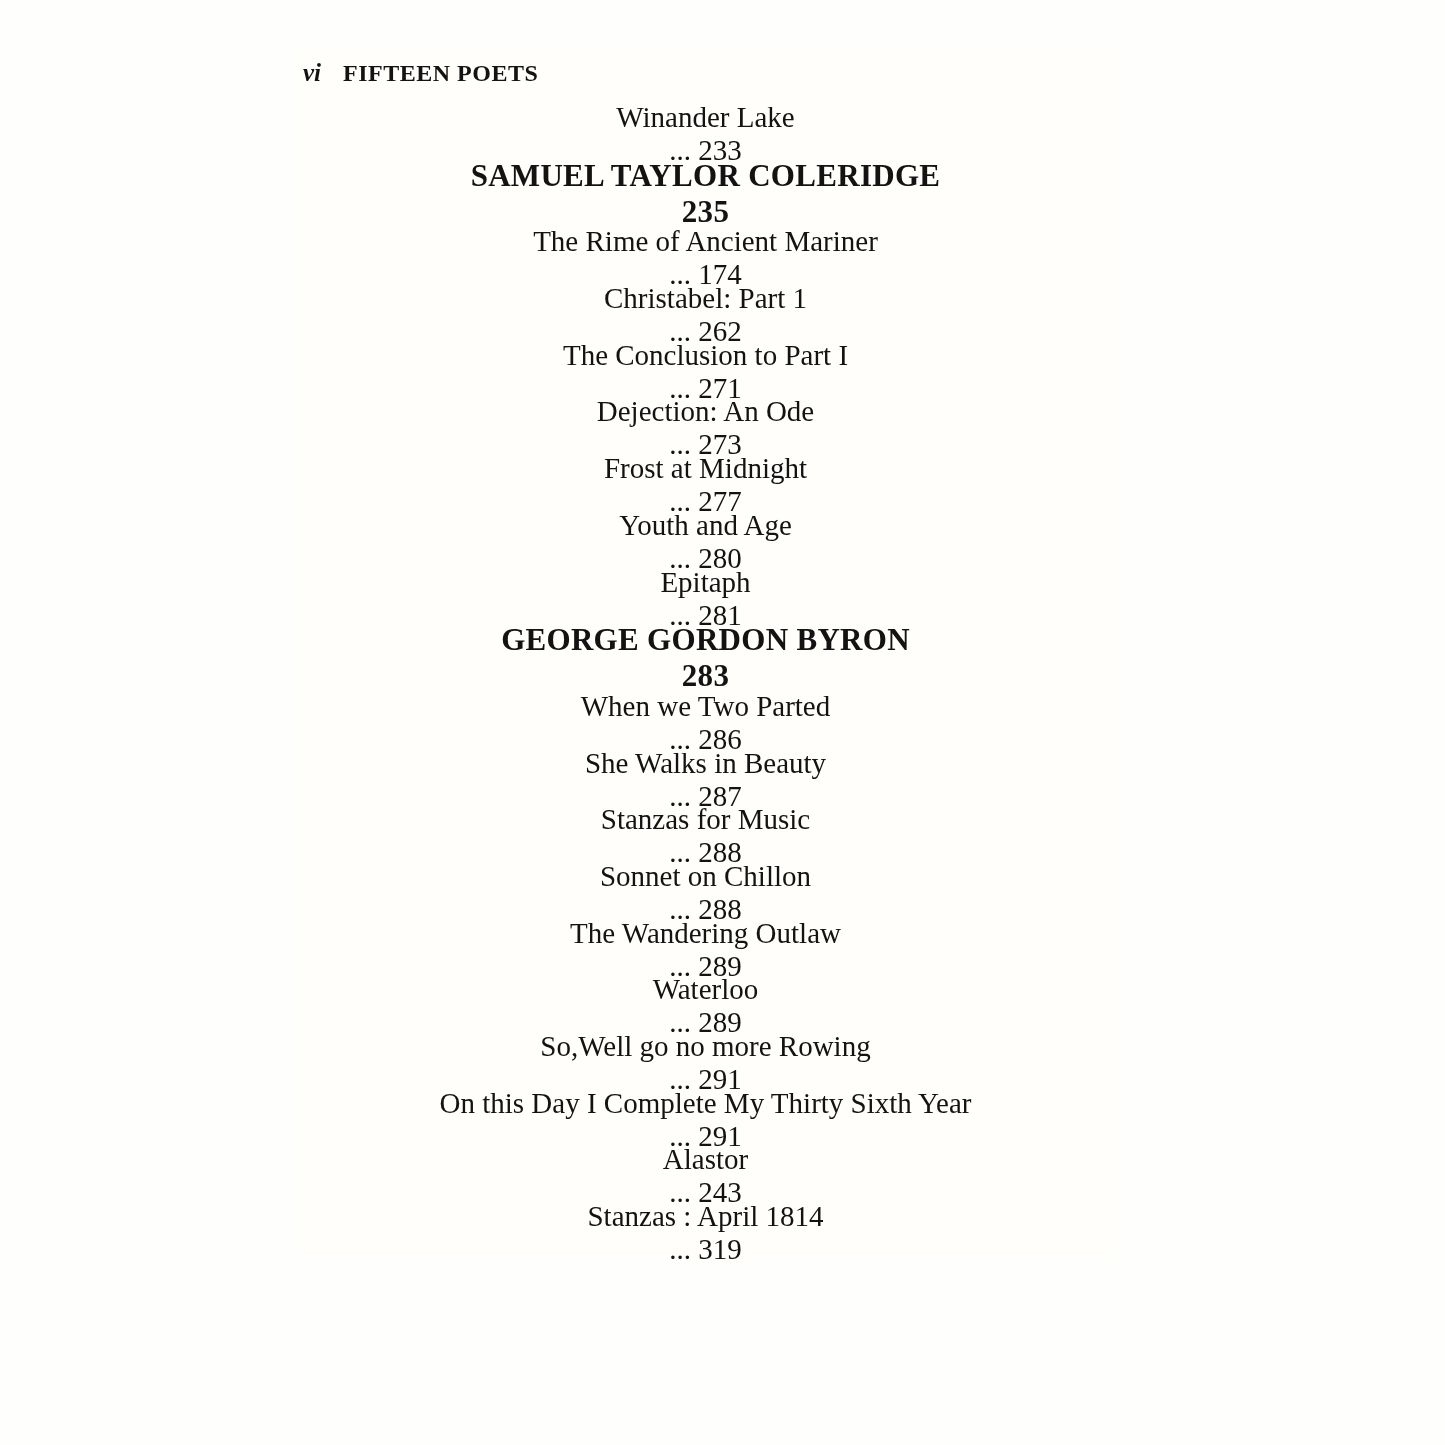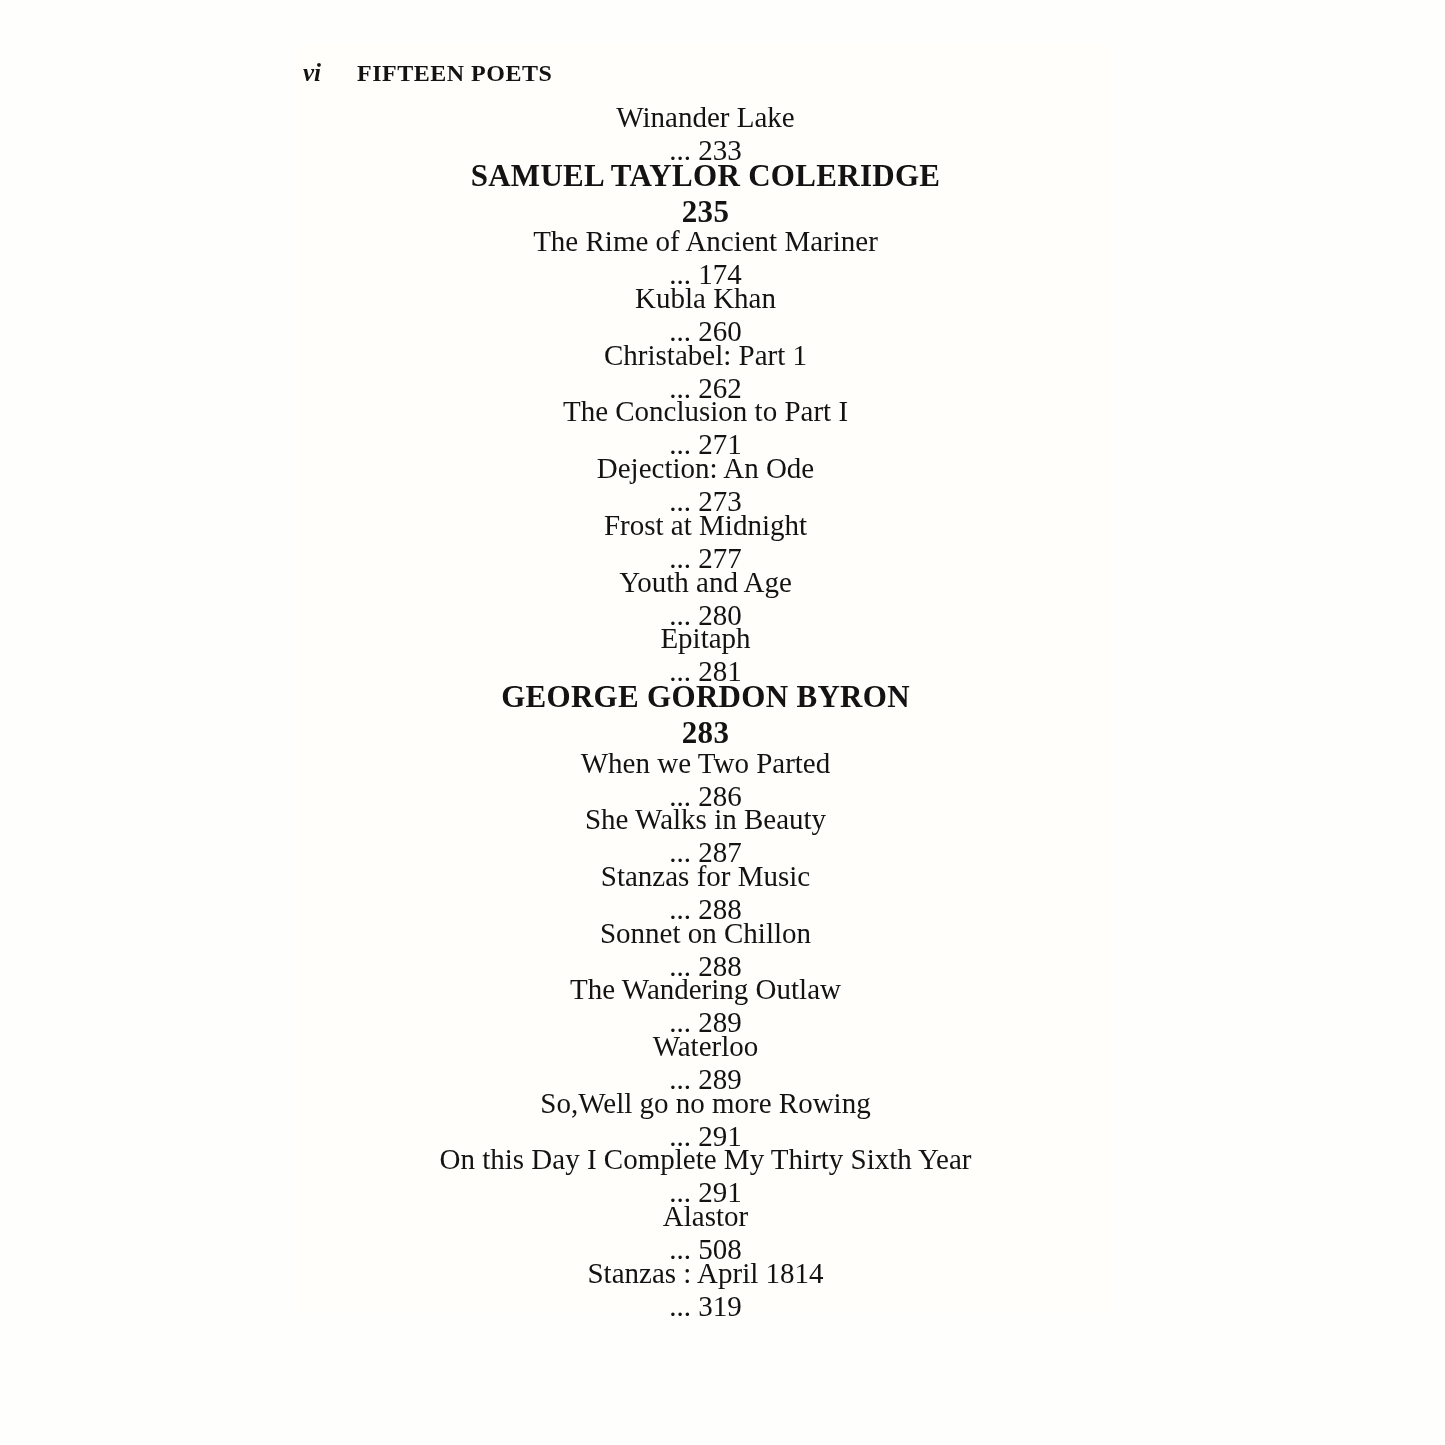--- a/index.html
+++ b/index.html
@@ -19,21 +19,20 @@
     position: absolute;
     left: 297px;
     top: 45px;
     width: 817px;
     background: #fffefb;
   }
   .header-row {
     height: 56px;
     display: flex;
     align-items: center;
-    gap: 14px;
   }
   .folio {
     font-style: italic;
     font-weight: bold;
     font-size: 25px;
     margin-left: 6px;
   }
   .running-title {
     font-weight: bold;
     font-size: 24px;
@@ -79,24 +78,20 @@
           <span class="title">Winander Lake</span>
           <span class="pageno">... 233</span>
         </div>
         <div class="toc-row section">
           <span class="title">SAMUEL TAYLOR COLERIDGE</span>
           <span class="pageno">235</span>
         </div>
         <div class="toc-row">
           <span class="title">The Rime of Ancient Mariner</span>
           <span class="pageno">... 174</span>
-        </div>
-        <div class="toc-row">
-          <span class="title">Kubla Khan</span>
-          <span class="pageno">... 260</span>
         </div>
         <div class="toc-row">
           <span class="title">Christabel: Part 1</span>
           <span class="pageno">... 262</span>
         </div>
         <div class="toc-row">
           <span class="title">The Conclusion to Part I</span>
           <span class="pageno">... 271</span>
         </div>
         <div class="toc-row">
@@ -146,21 +141,21 @@
         <div class="toc-row">
           <span class="title">So,Well go no more Rowing</span>
           <span class="pageno">... 291</span>
         </div>
         <div class="toc-row">
           <span class="title">On this Day I Complete My Thirty Sixth Year</span>
           <span class="pageno">... 291</span>
         </div>
         <div class="toc-row">
           <span class="title">Alastor</span>
-          <span class="pageno">... 508</span>
+          <span class="pageno">... 243</span>
         </div>
         <div class="toc-row">
           <span class="title">Stanzas : April 1814</span>
           <span class="pageno">... 319</span>
         </div>
       </div>
   </div>
 </div>
 
 </body></html>

